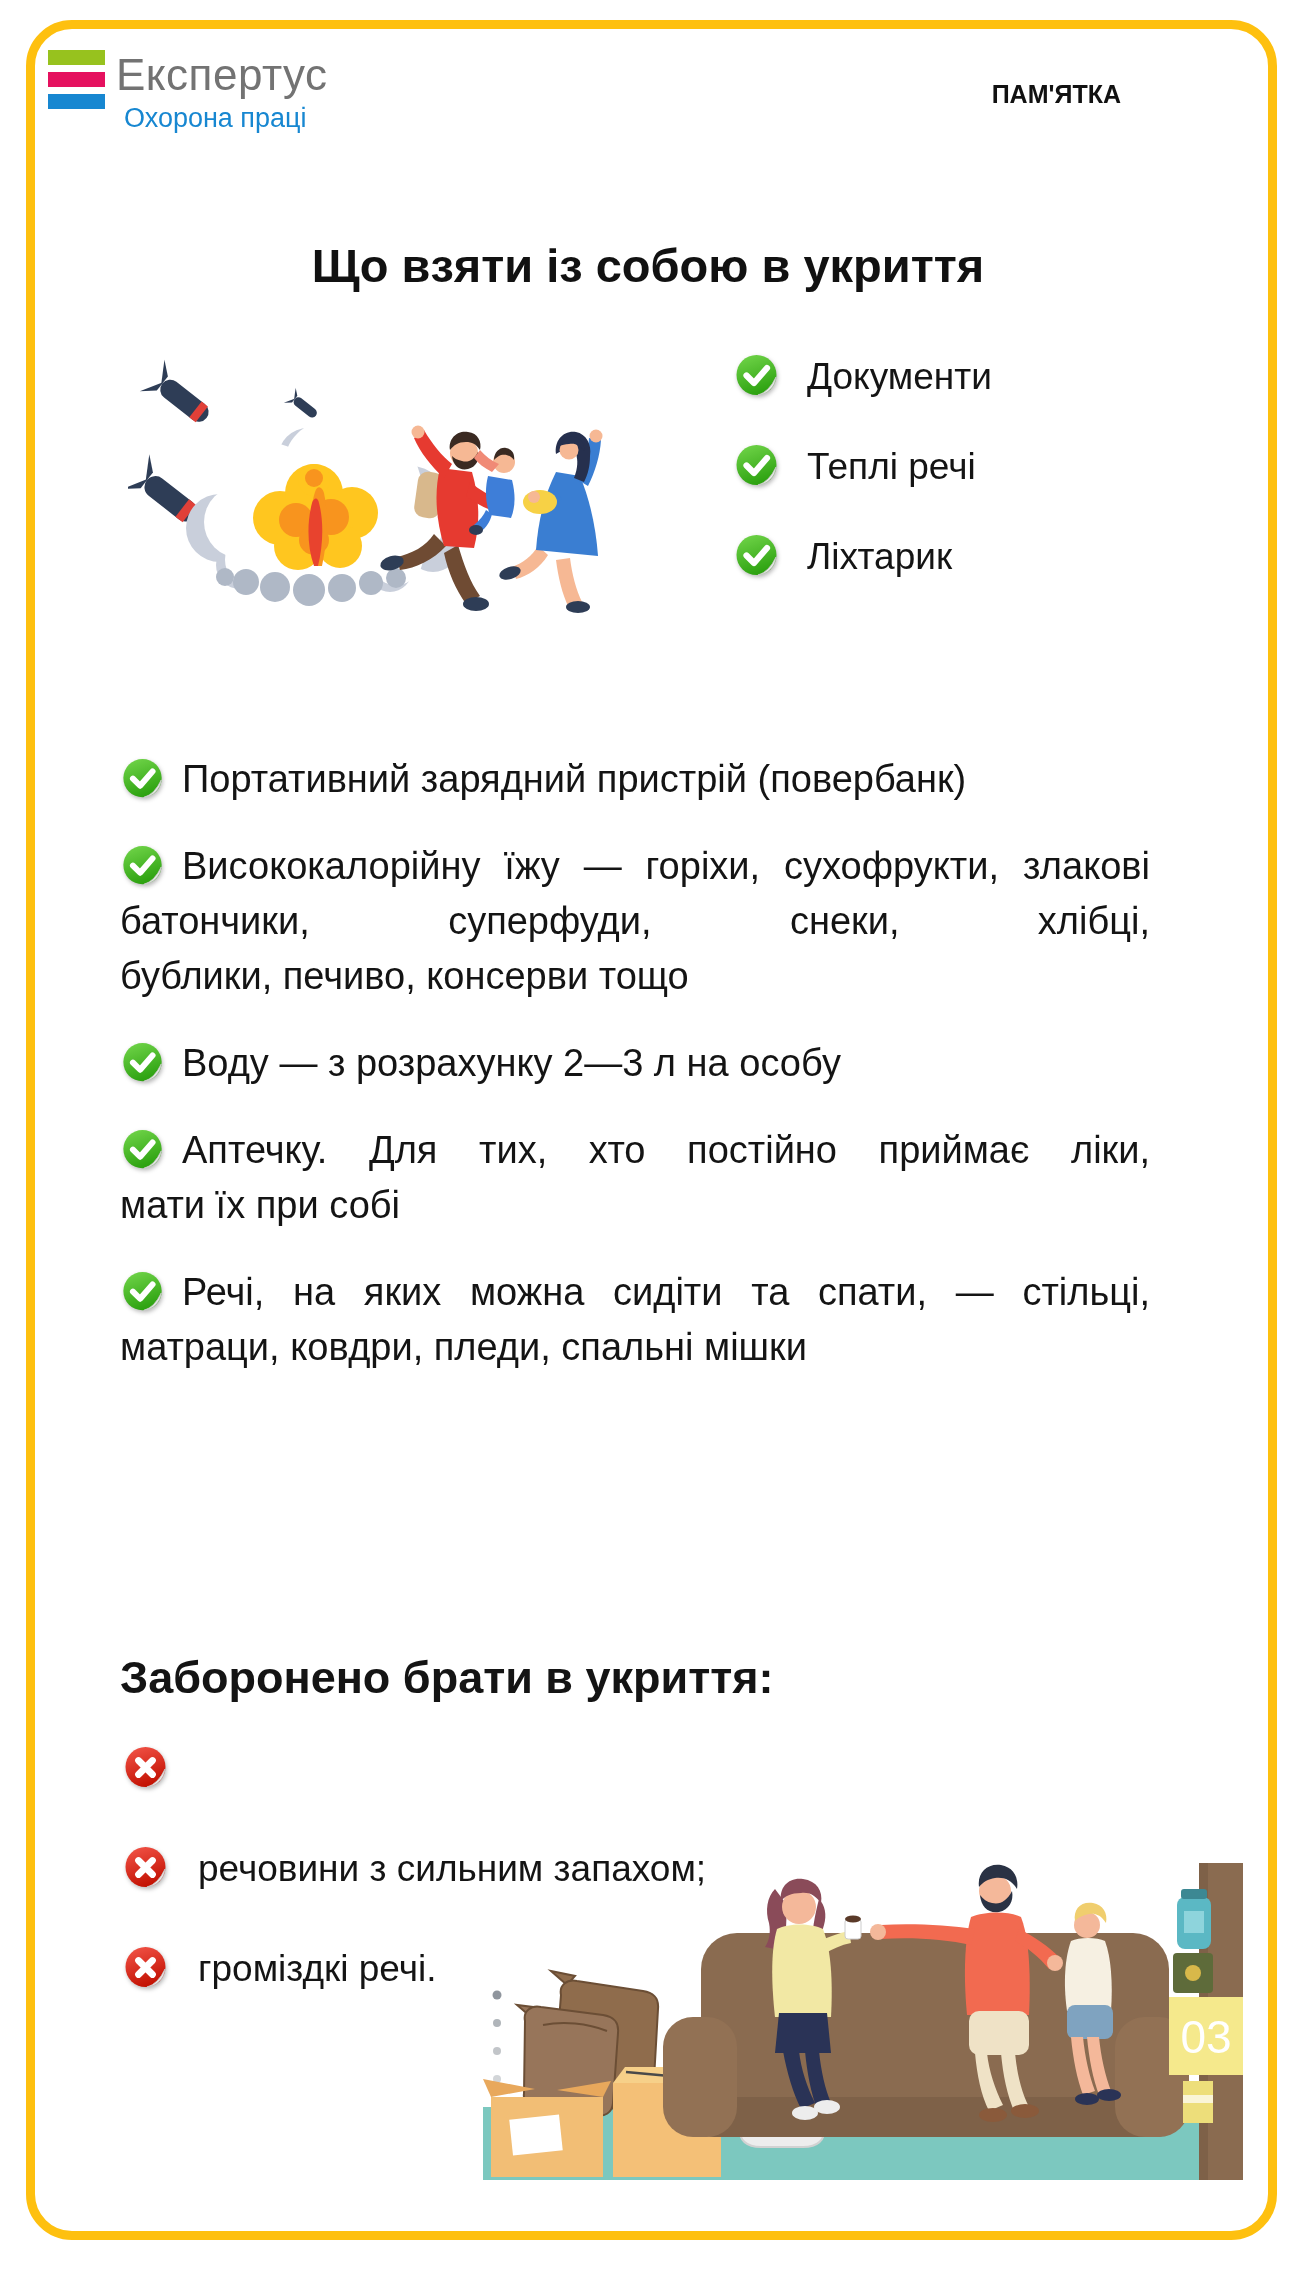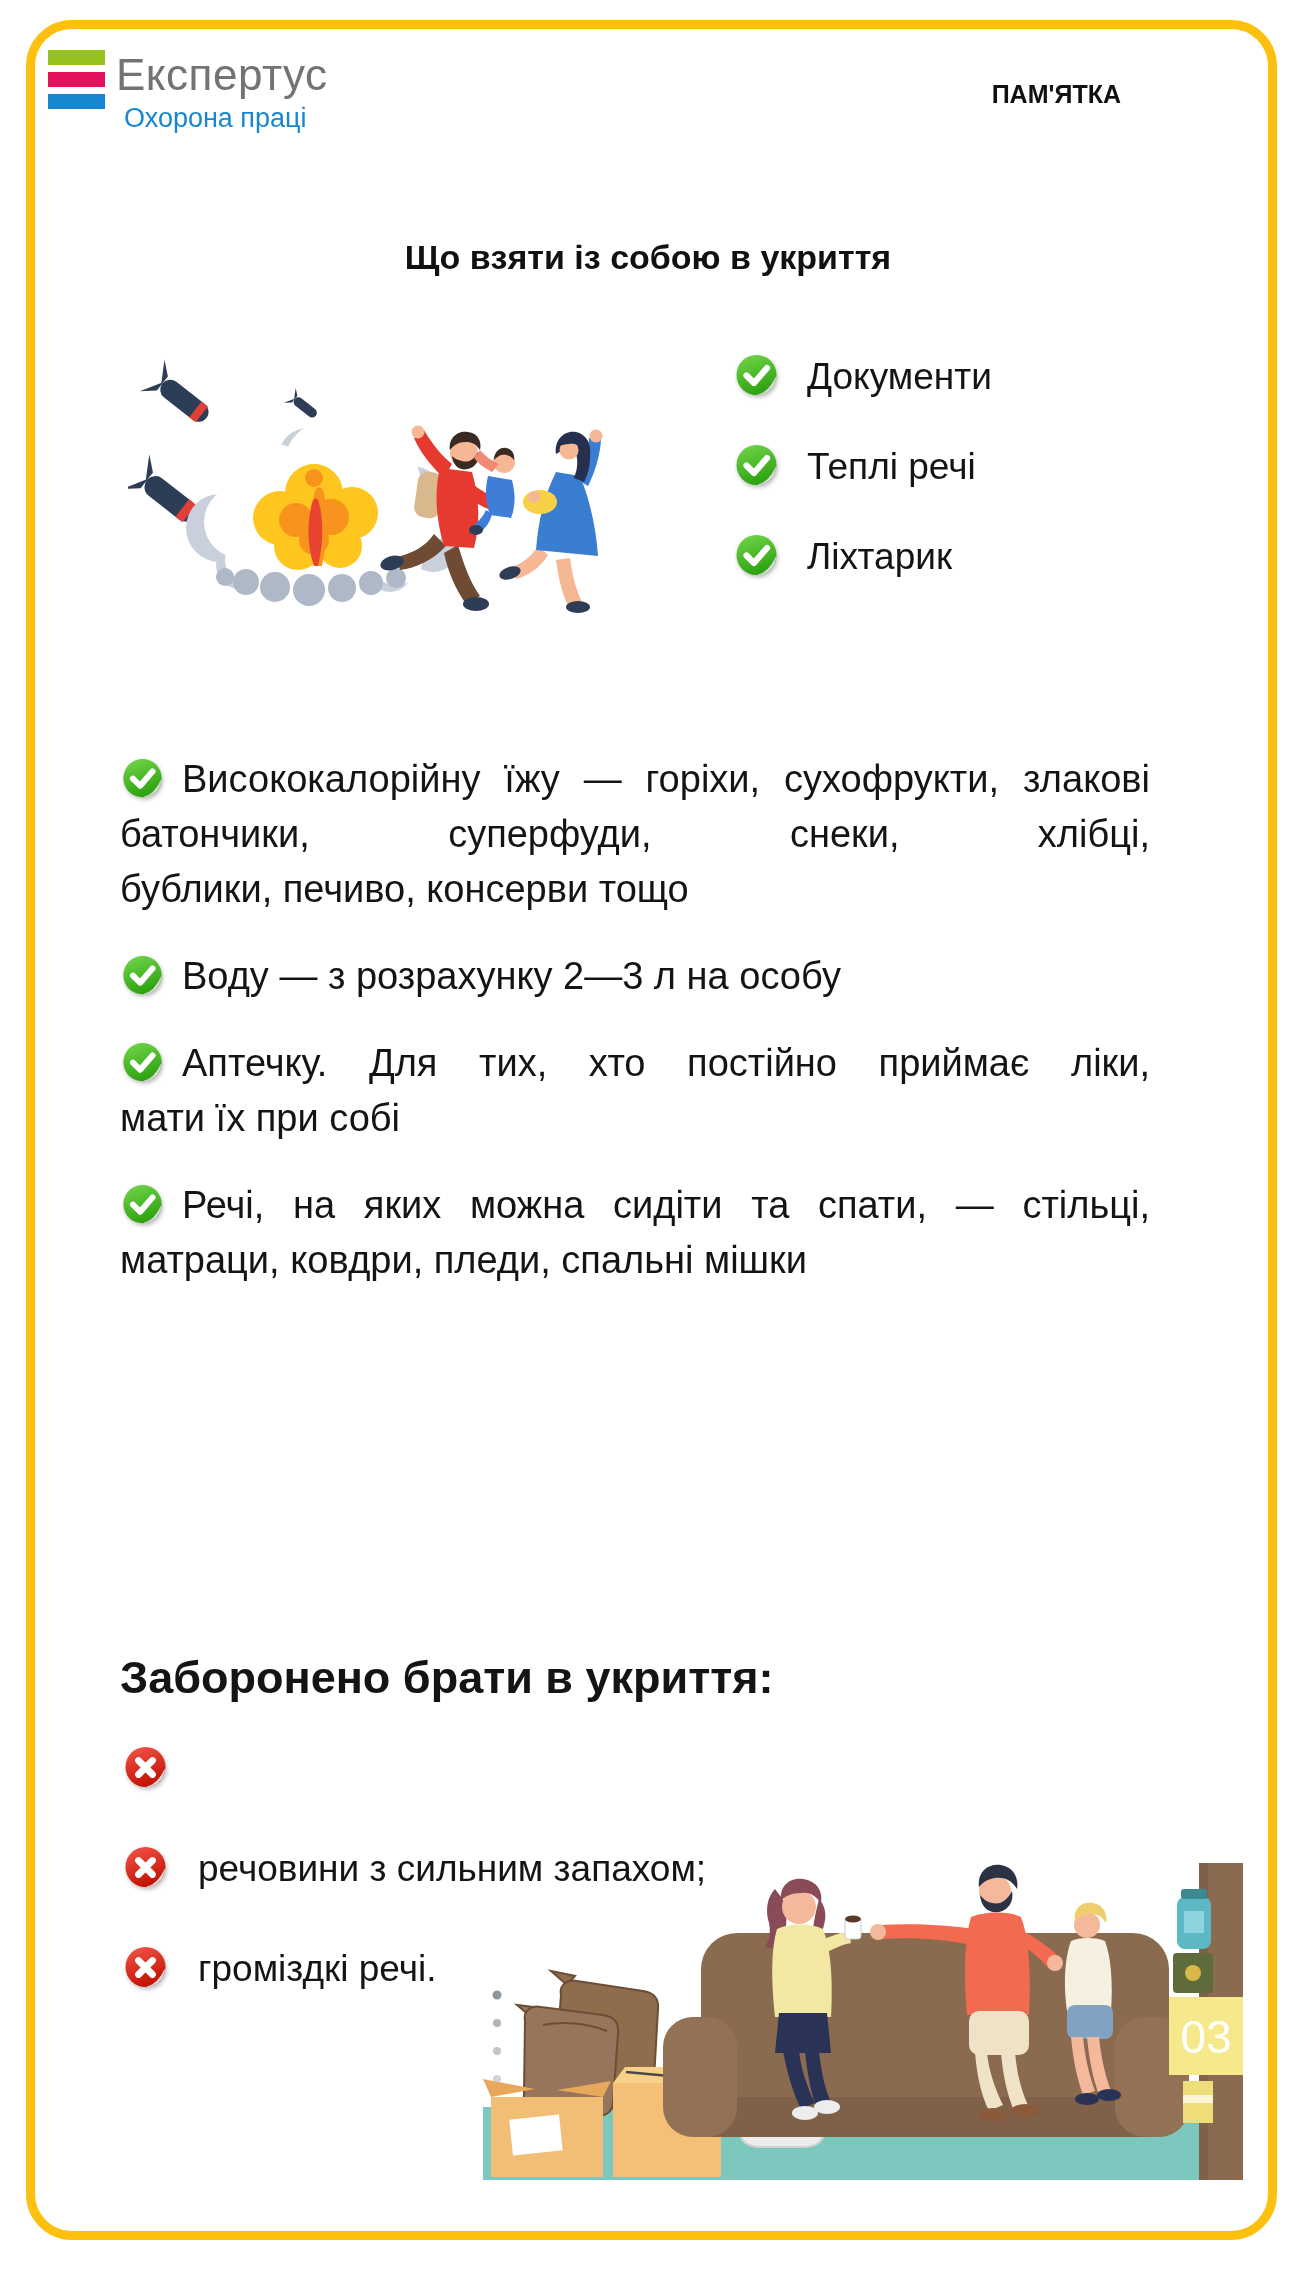--- a/index.html
+++ b/index.html
@@ -9,21 +9,21 @@
          border:9px solid #FEC00F;border-radius:46px;box-sizing:border-box;}
   
   .logo{position:absolute;left:48px;top:50px;display:flex;align-items:flex-start;}
   .logo-bars{display:block;}
   .logo-text{margin-left:10px;}
   .brand-name{font-size:44px;color:#737373;line-height:1.15;letter-spacing:0.5px;}
   .brand-tagline{font-size:27px;color:#1787D1;margin-top:2px;margin-left:8px;}
   .memo-label{position:absolute;top:80px;right:175px;font-size:25px;font-weight:bold;color:#111;}
   
   .title{position:absolute;left:0;top:238px;width:100%;text-align:center;
-         font-size:34px;font-weight:bold;color:#111;margin:0;}
+         font-size:47px;font-weight:bold;color:#111;margin:0;}
   
   .illus-top{position:absolute;left:128px;top:350px;width:480px;height:298px;}
   .illus-bottom{position:absolute;left:483px;top:1845px;width:760px;height:335px;}
   
   .quick{position:absolute;left:724px;top:344px;margin:9px;padding:0;list-style:none;}
   .quick li{display:flex;align-items:center;height:48px;margin-bottom:42px;}
   .quick .label{font-size:37px;margin-left:26px;white-space:nowrap;}
   
   .sticker{width:46px;height:46px;vertical-align:-11px;margin-right:16px;
            filter:drop-shadow(1.5px 2.5px 2px rgba(0,0,0,0.28));}
@@ -221,20 +221,23 @@
       <svg class="sticker">
           <use href="#sym-check"></use>
         </svg>
       <span class="label">Ліхтарик</span>
     </li>
   </ul>
 
   <div class="take">
     <p><svg class="sticker">
           <use href="#sym-check"></use>
+        </svg><span>Портативний зарядний пристрій (повербанк)</span></p>
+    <p><svg class="sticker">
+          <use href="#sym-check"></use>
         </svg><span>Висококалорійну їжу — горіхи, сухофрукти, злакові батончики, суперфуди, снеки, хлібці, бублики,&nbsp;печиво,&nbsp;консерви&nbsp;тощо</span></p>
     <p><svg class="sticker">
           <use href="#sym-check"></use>
         </svg><span>Воду — з розрахунку 2—3 л на особу</span></p>
     <p><svg class="sticker">
           <use href="#sym-check"></use>
         </svg><span>Аптечку. Для тих, хто постійно приймає ліки, мати&nbsp;їх&nbsp;при&nbsp;собі</span></p>
     <p><svg class="sticker">
           <use href="#sym-check"></use>
         </svg><span>Речі, на яких можна сидіти та спати, — стільці, матраци,&nbsp;ковдри,&nbsp;пледи,&nbsp;спальні&nbsp;мішки</span></p>

